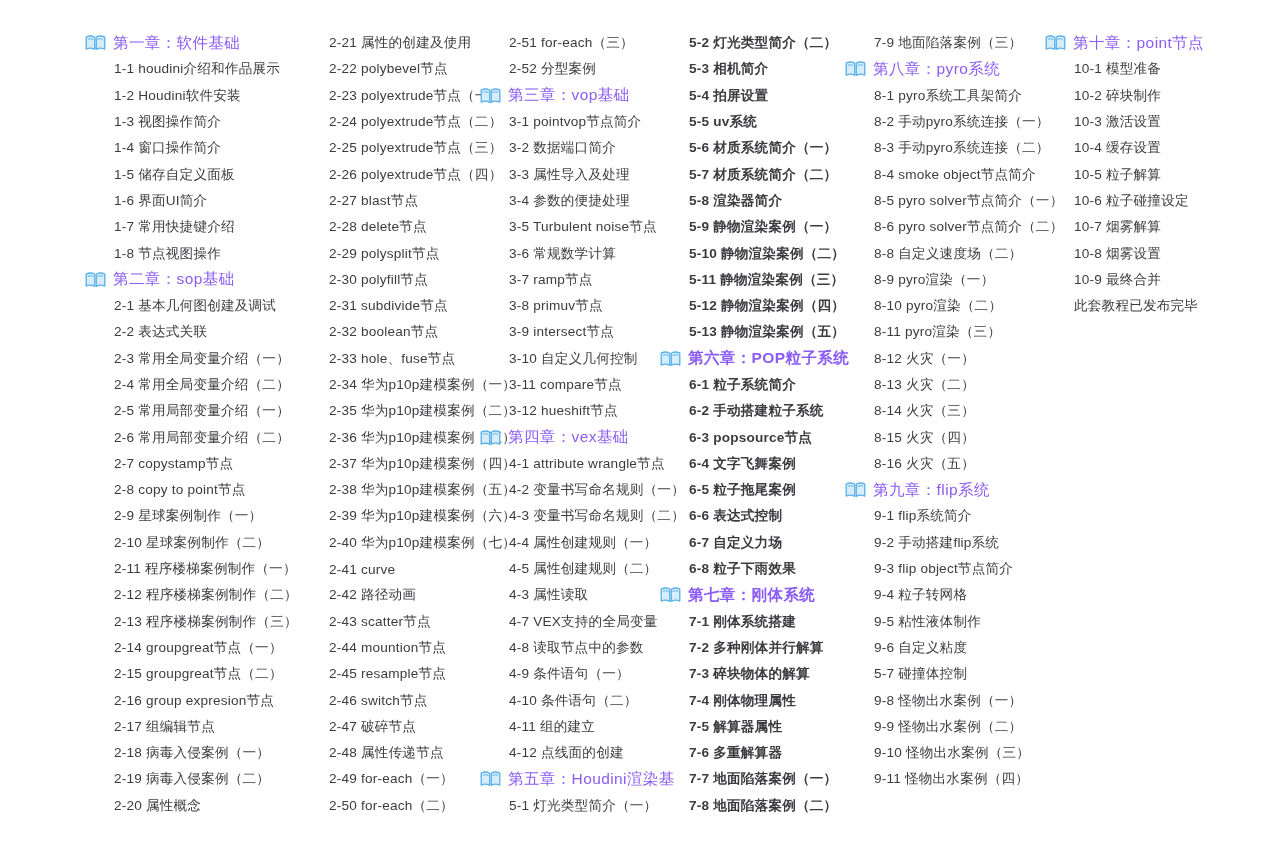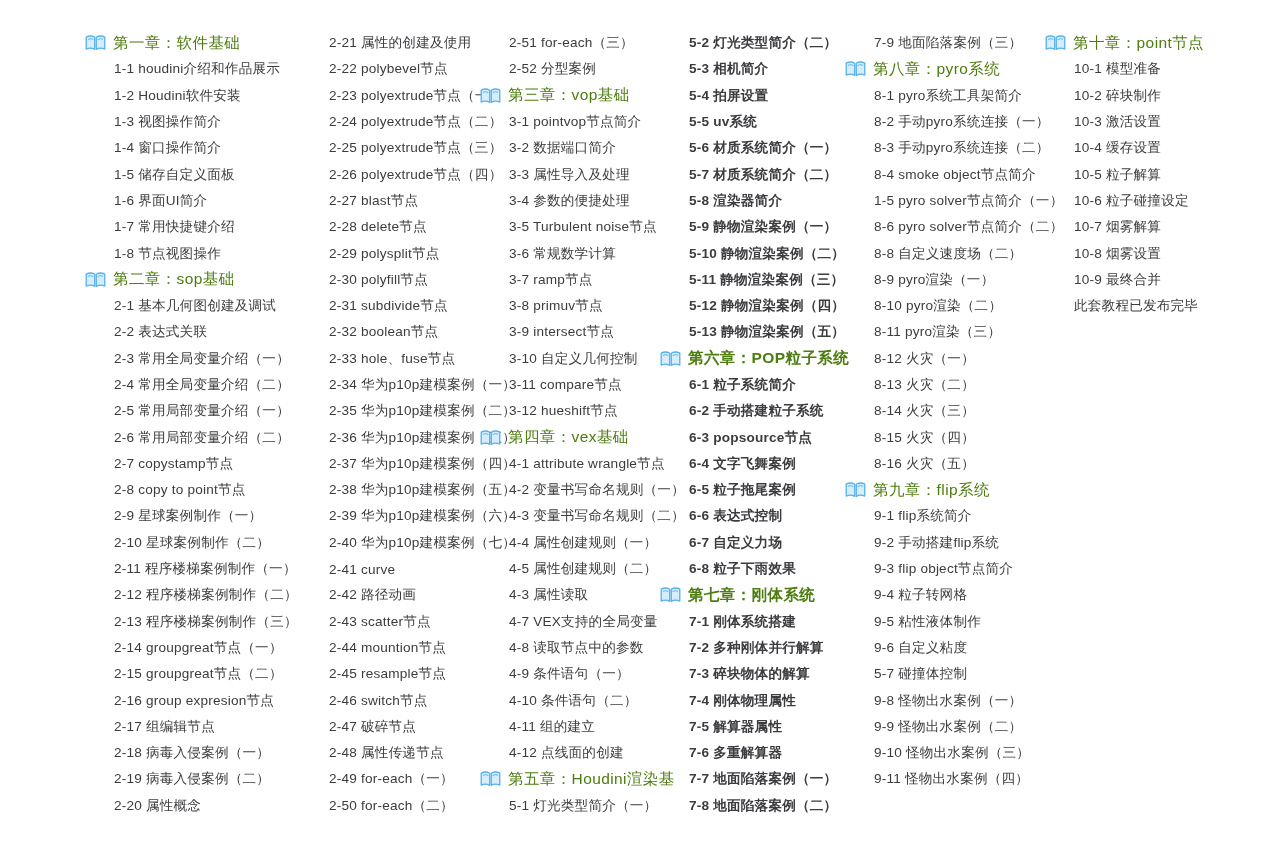--- a/index.html
+++ b/index.html
@@ -27,21 +27,21 @@
 
   .row {
     height: 26.3px;
     display: flex;
     align-items: center;
     white-space: nowrap;
   }
   .row.chapter .label {
     margin-left: 7px;
     font-size: 15.5px;
-    color: #4d7c0f;
+    color: #8b5cf6;
     letter-spacing: 0.4px;
   }
   .row.item .label,
   .row.note .label {
     margin-left: 29px;
     font-size: 13.6px;
     color: #3c3c40;
     letter-spacing: 0.2px;
   }
   .book-icon { flex: 0 0 auto; display: block; }
@@ -491,21 +491,21 @@
       <div class="row item">
         <span class="label">8-2 手动pyro系统连接（一）</span>
       </div>
       <div class="row item">
         <span class="label">8-3 手动pyro系统连接（二）</span>
       </div>
       <div class="row item">
         <span class="label">8-4 smoke object节点简介</span>
       </div>
       <div class="row item">
-        <span class="label">1-5 pyro solver节点简介（一）</span>
+        <span class="label">8-5 pyro solver节点简介（一）</span>
       </div>
       <div class="row item">
         <span class="label">8-6 pyro solver节点简介（二）</span>
       </div>
       <div class="row item">
         <span class="label">8-8 自定义速度场（二）</span>
       </div>
       <div class="row item">
         <span class="label">8-9 pyro渲染（一）</span>
       </div>

